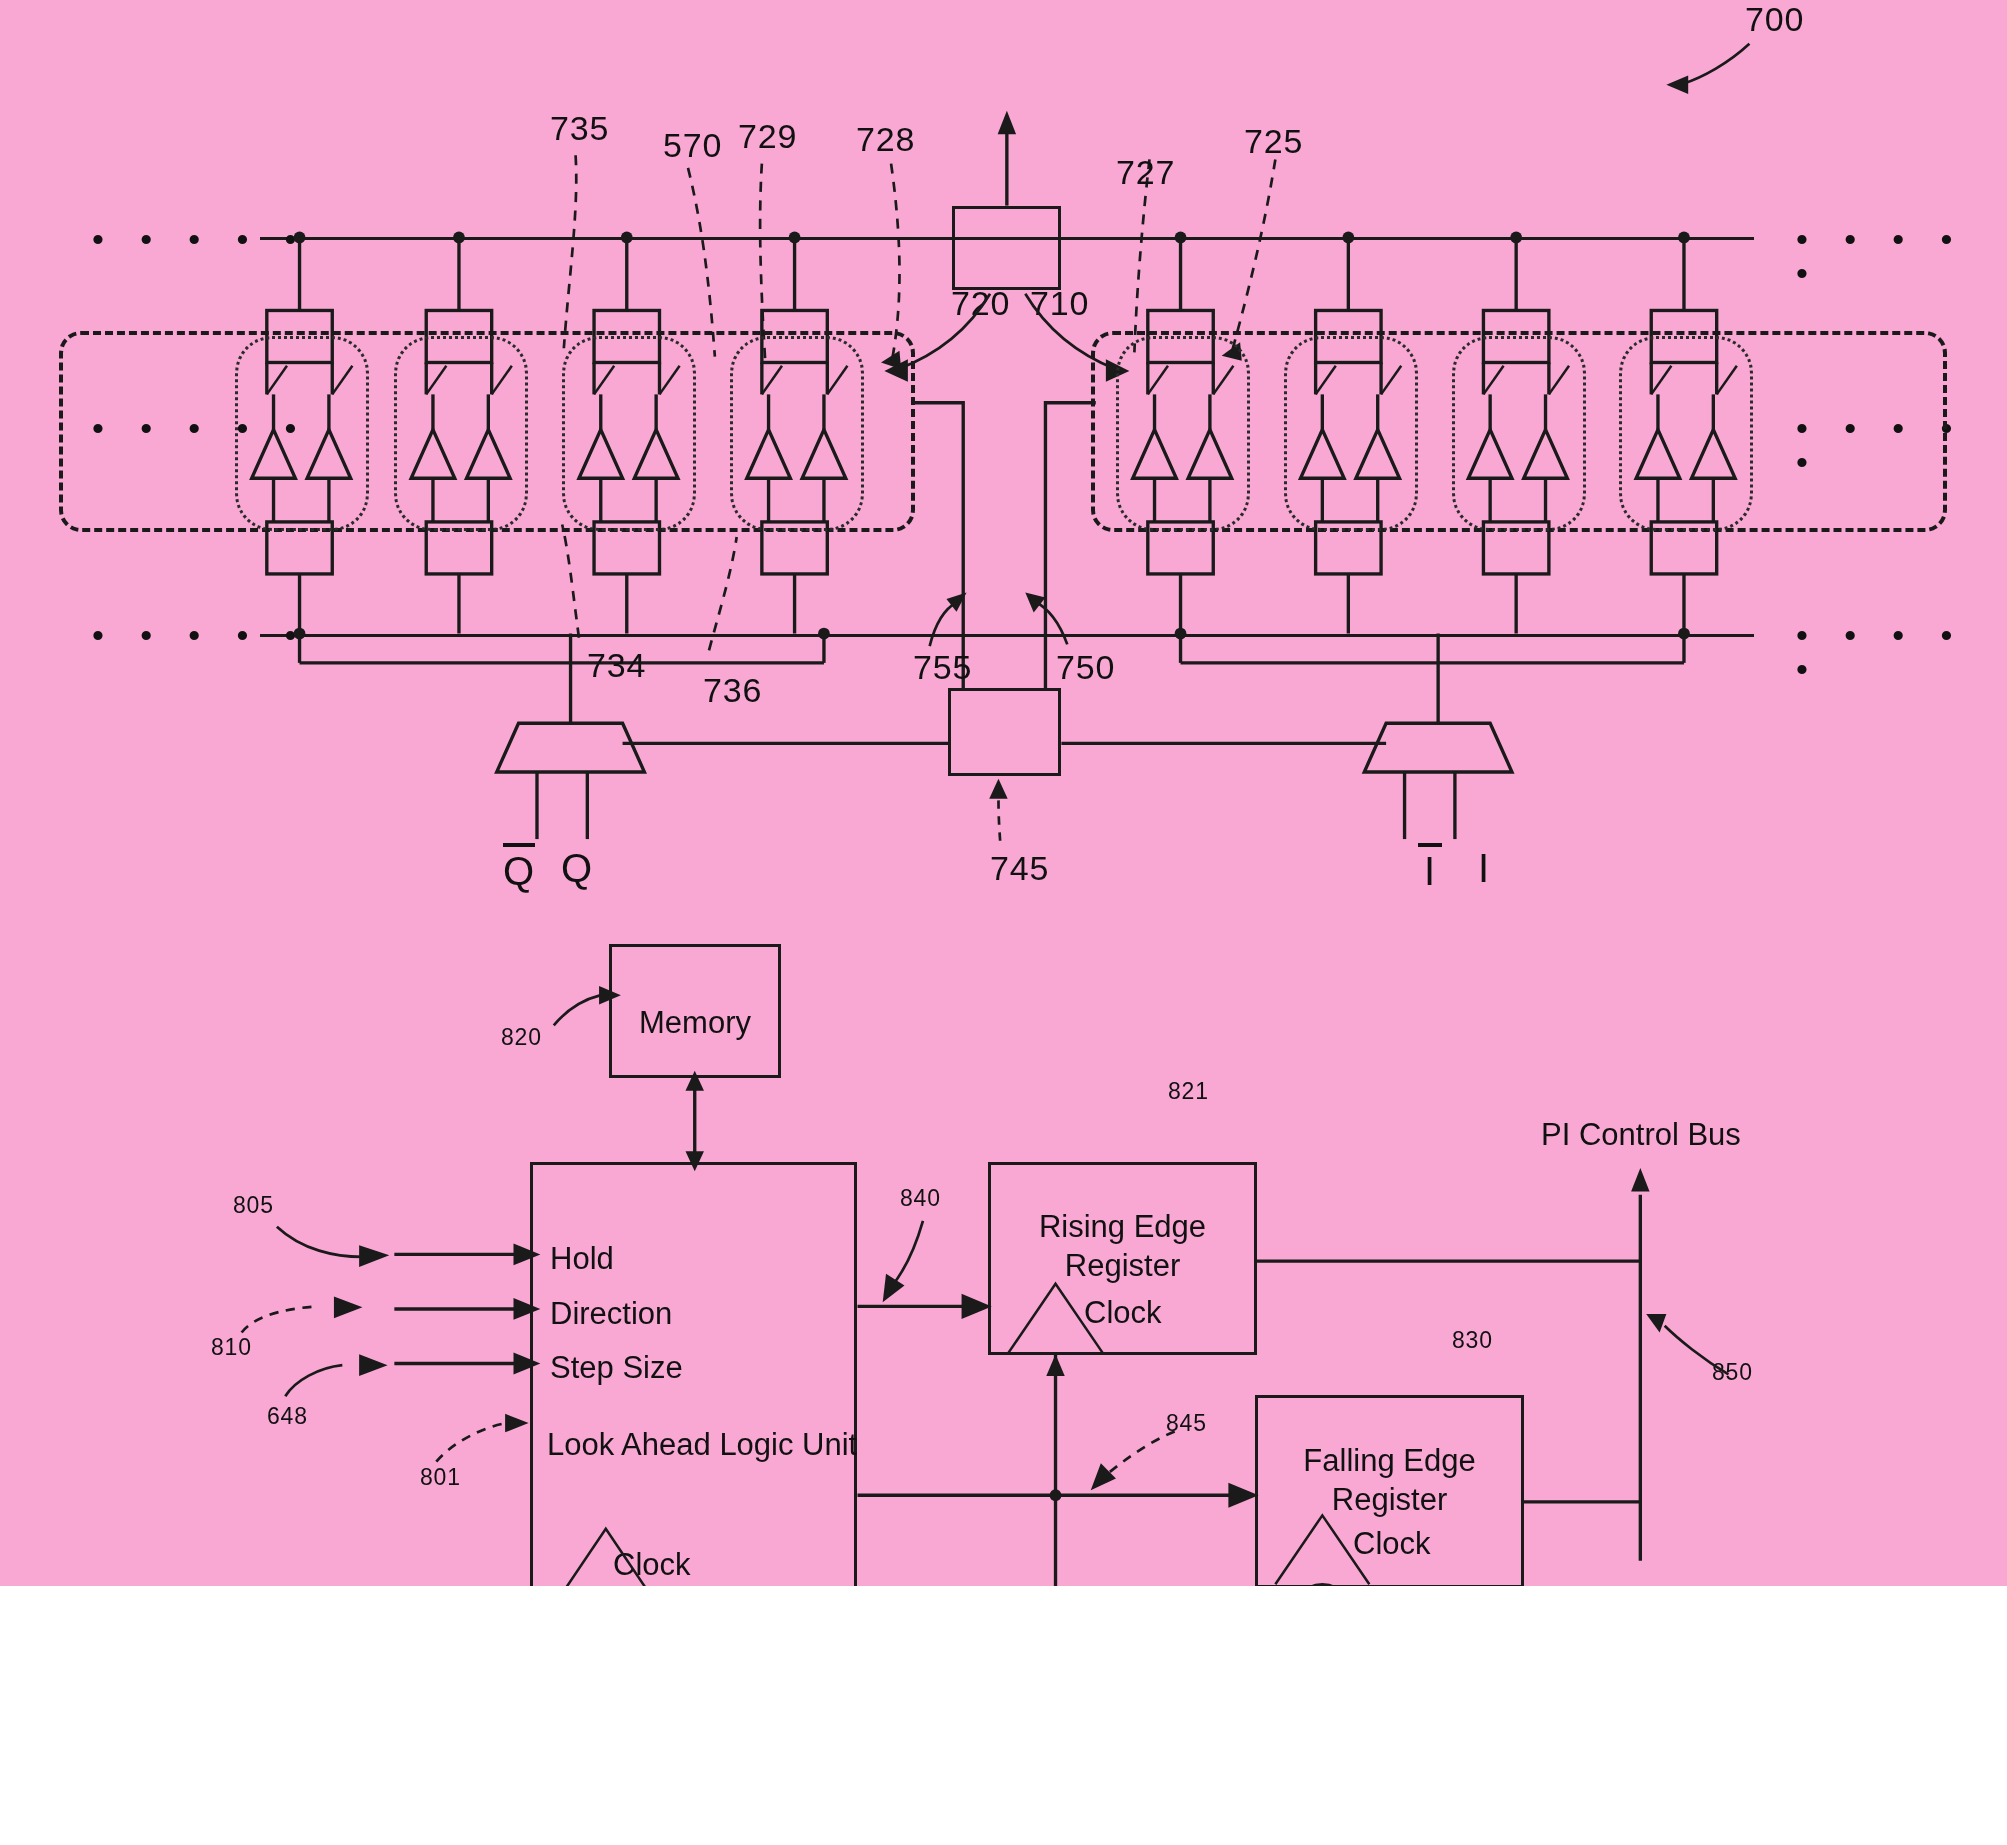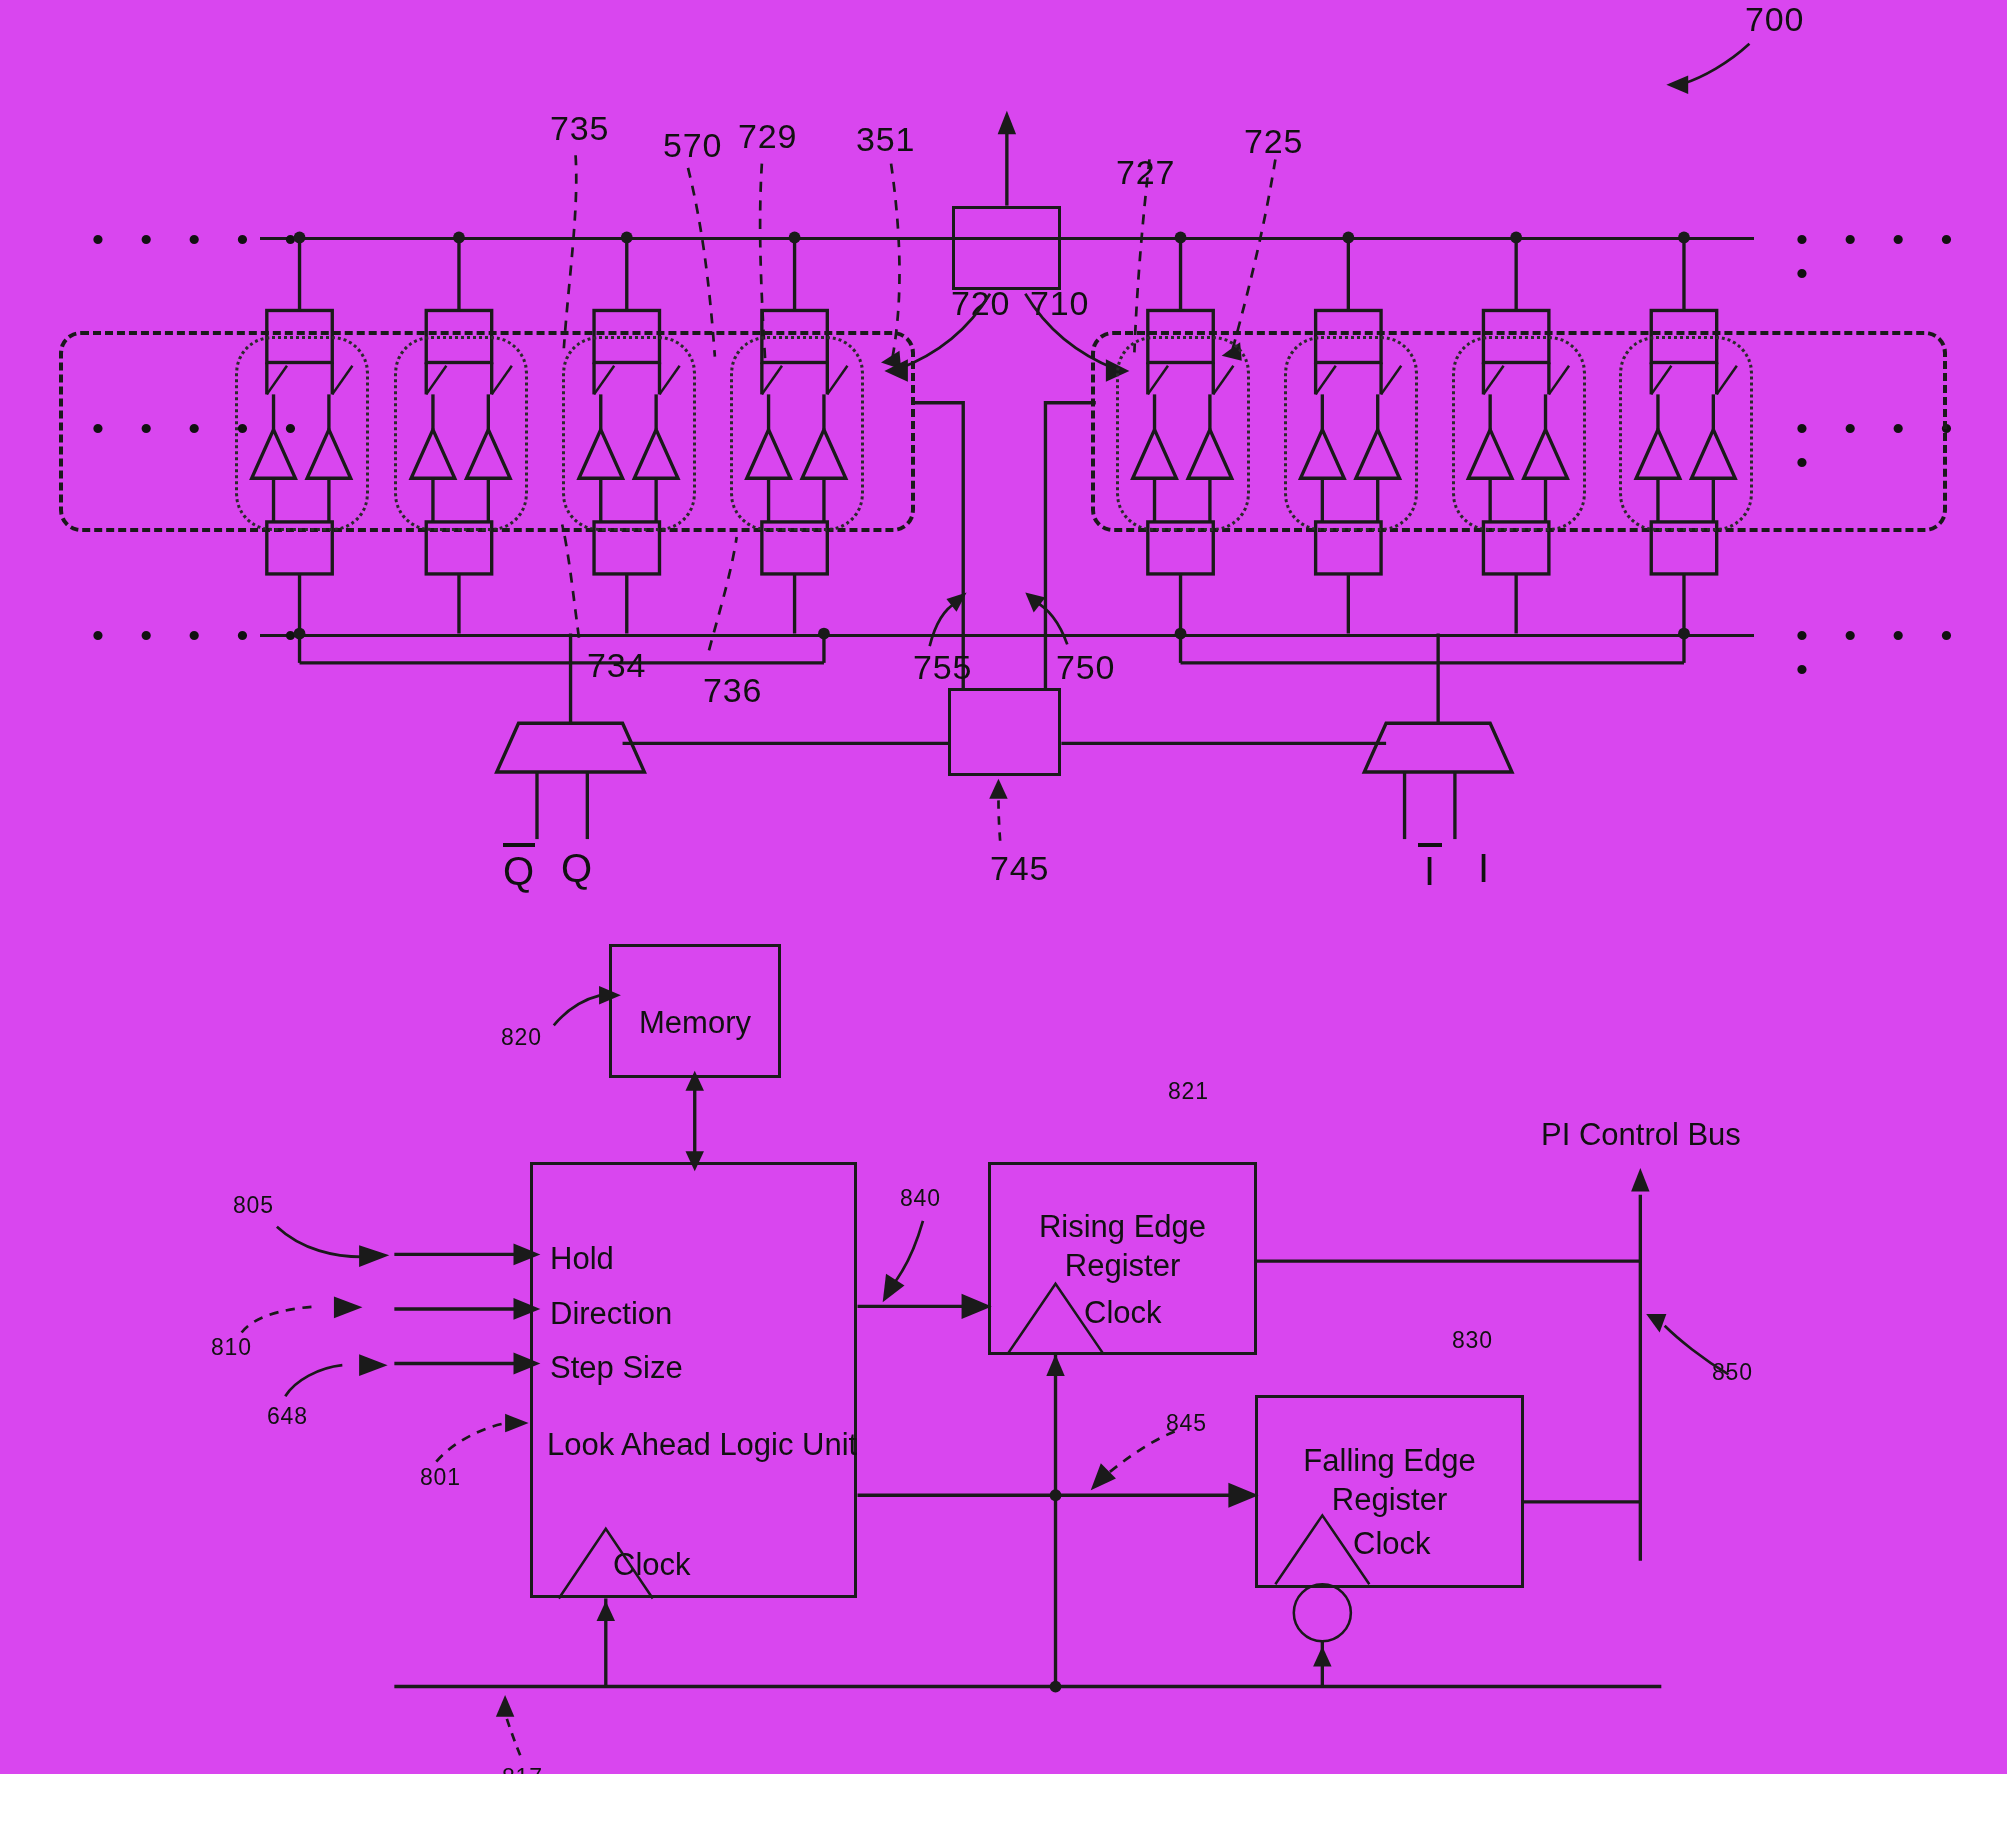--- a/index.html
+++ b/index.html
@@ -1,18 +1,18 @@
 <!DOCTYPE html>
 <html style="font-size:13.4px"><head>
 <meta charset="utf-8">
 <title>Patent Figure 700 / 800</title>
 <style>
   html,body{margin:0;padding:0;background:#ffffff;}
   body{font-family:"Liberation Sans", sans-serif;color:#000;}
-  #page{position:relative;width:2007px;height:1774px;background:#d946ef;overflow:hidden;}
+  #page{position:relative;width:2007px;height:1586px;background:#f9a8d4;overflow:hidden;}
 
   .lbl{position:absolute;font-family:"Liberation Sans",sans-serif;font-size:34px;color:#111;white-space:nowrap;letter-spacing:0.8px;}
   .lbl.sm{font-size:23px;}
   .blklbl{position:absolute;font-size:31px;color:#111;white-space:nowrap;text-align:center;line-height:1.25;}
 
   
   .hline{position:absolute;height:0;border-top:3.4px solid #1a1a1a;}
   .box{position:absolute;border:3.4px solid #1a1a1a;background:transparent;box-sizing:border-box;}
   .dashbox{position:absolute;border:4.2px dashed #1a1a1a;border-radius:22px;box-sizing:border-box;background:transparent;}
   .dotbox{position:absolute;border:3.4px dotted #2a2a2a;border-radius:37px;box-sizing:border-box;background:transparent;}
@@ -277,21 +277,21 @@
   <div class="dotbox" style="left:730px;top:336px;width:134px;height:195px;"></div>
 
   <div class="dotbox" style="left:1116px;top:336px;width:134px;height:195px;"></div>
   <div class="dotbox" style="left:1284px;top:336px;width:134px;height:195px;"></div>
   <div class="dotbox" style="left:1452px;top:336px;width:134px;height:195px;"></div>
   <div class="dotbox" style="left:1619px;top:336px;width:134px;height:195px;"></div>
 
   <div class="lbl" style="left:550px;top:109px;">735</div>
   <div class="lbl" style="left:663px;top:126px;">570</div>
   <div class="lbl" style="left:738px;top:117px;">729</div>
-  <div class="lbl" style="left:856px;top:120px;">351</div>
+  <div class="lbl" style="left:856px;top:120px;">728</div>
   <div class="lbl" style="left:1116px;top:122px;margin-top:31px;">727</div>
   <div class="lbl" style="left:1244px;top:122px;">725</div>
   <div class="lbl" style="left:587px;top:646px;">734</div>
   <div class="lbl" style="left:703px;top:671px;">736</div>
   <div class="lbl" style="left:913px;top:648px;">755</div>
   <div class="lbl" style="left:1056px;top:648px;">750</div>
 
   <div class="lbl" style="left:503px;top:843px;font-size:40px;">
     <span class="overbar">Q</span>
   </div>

